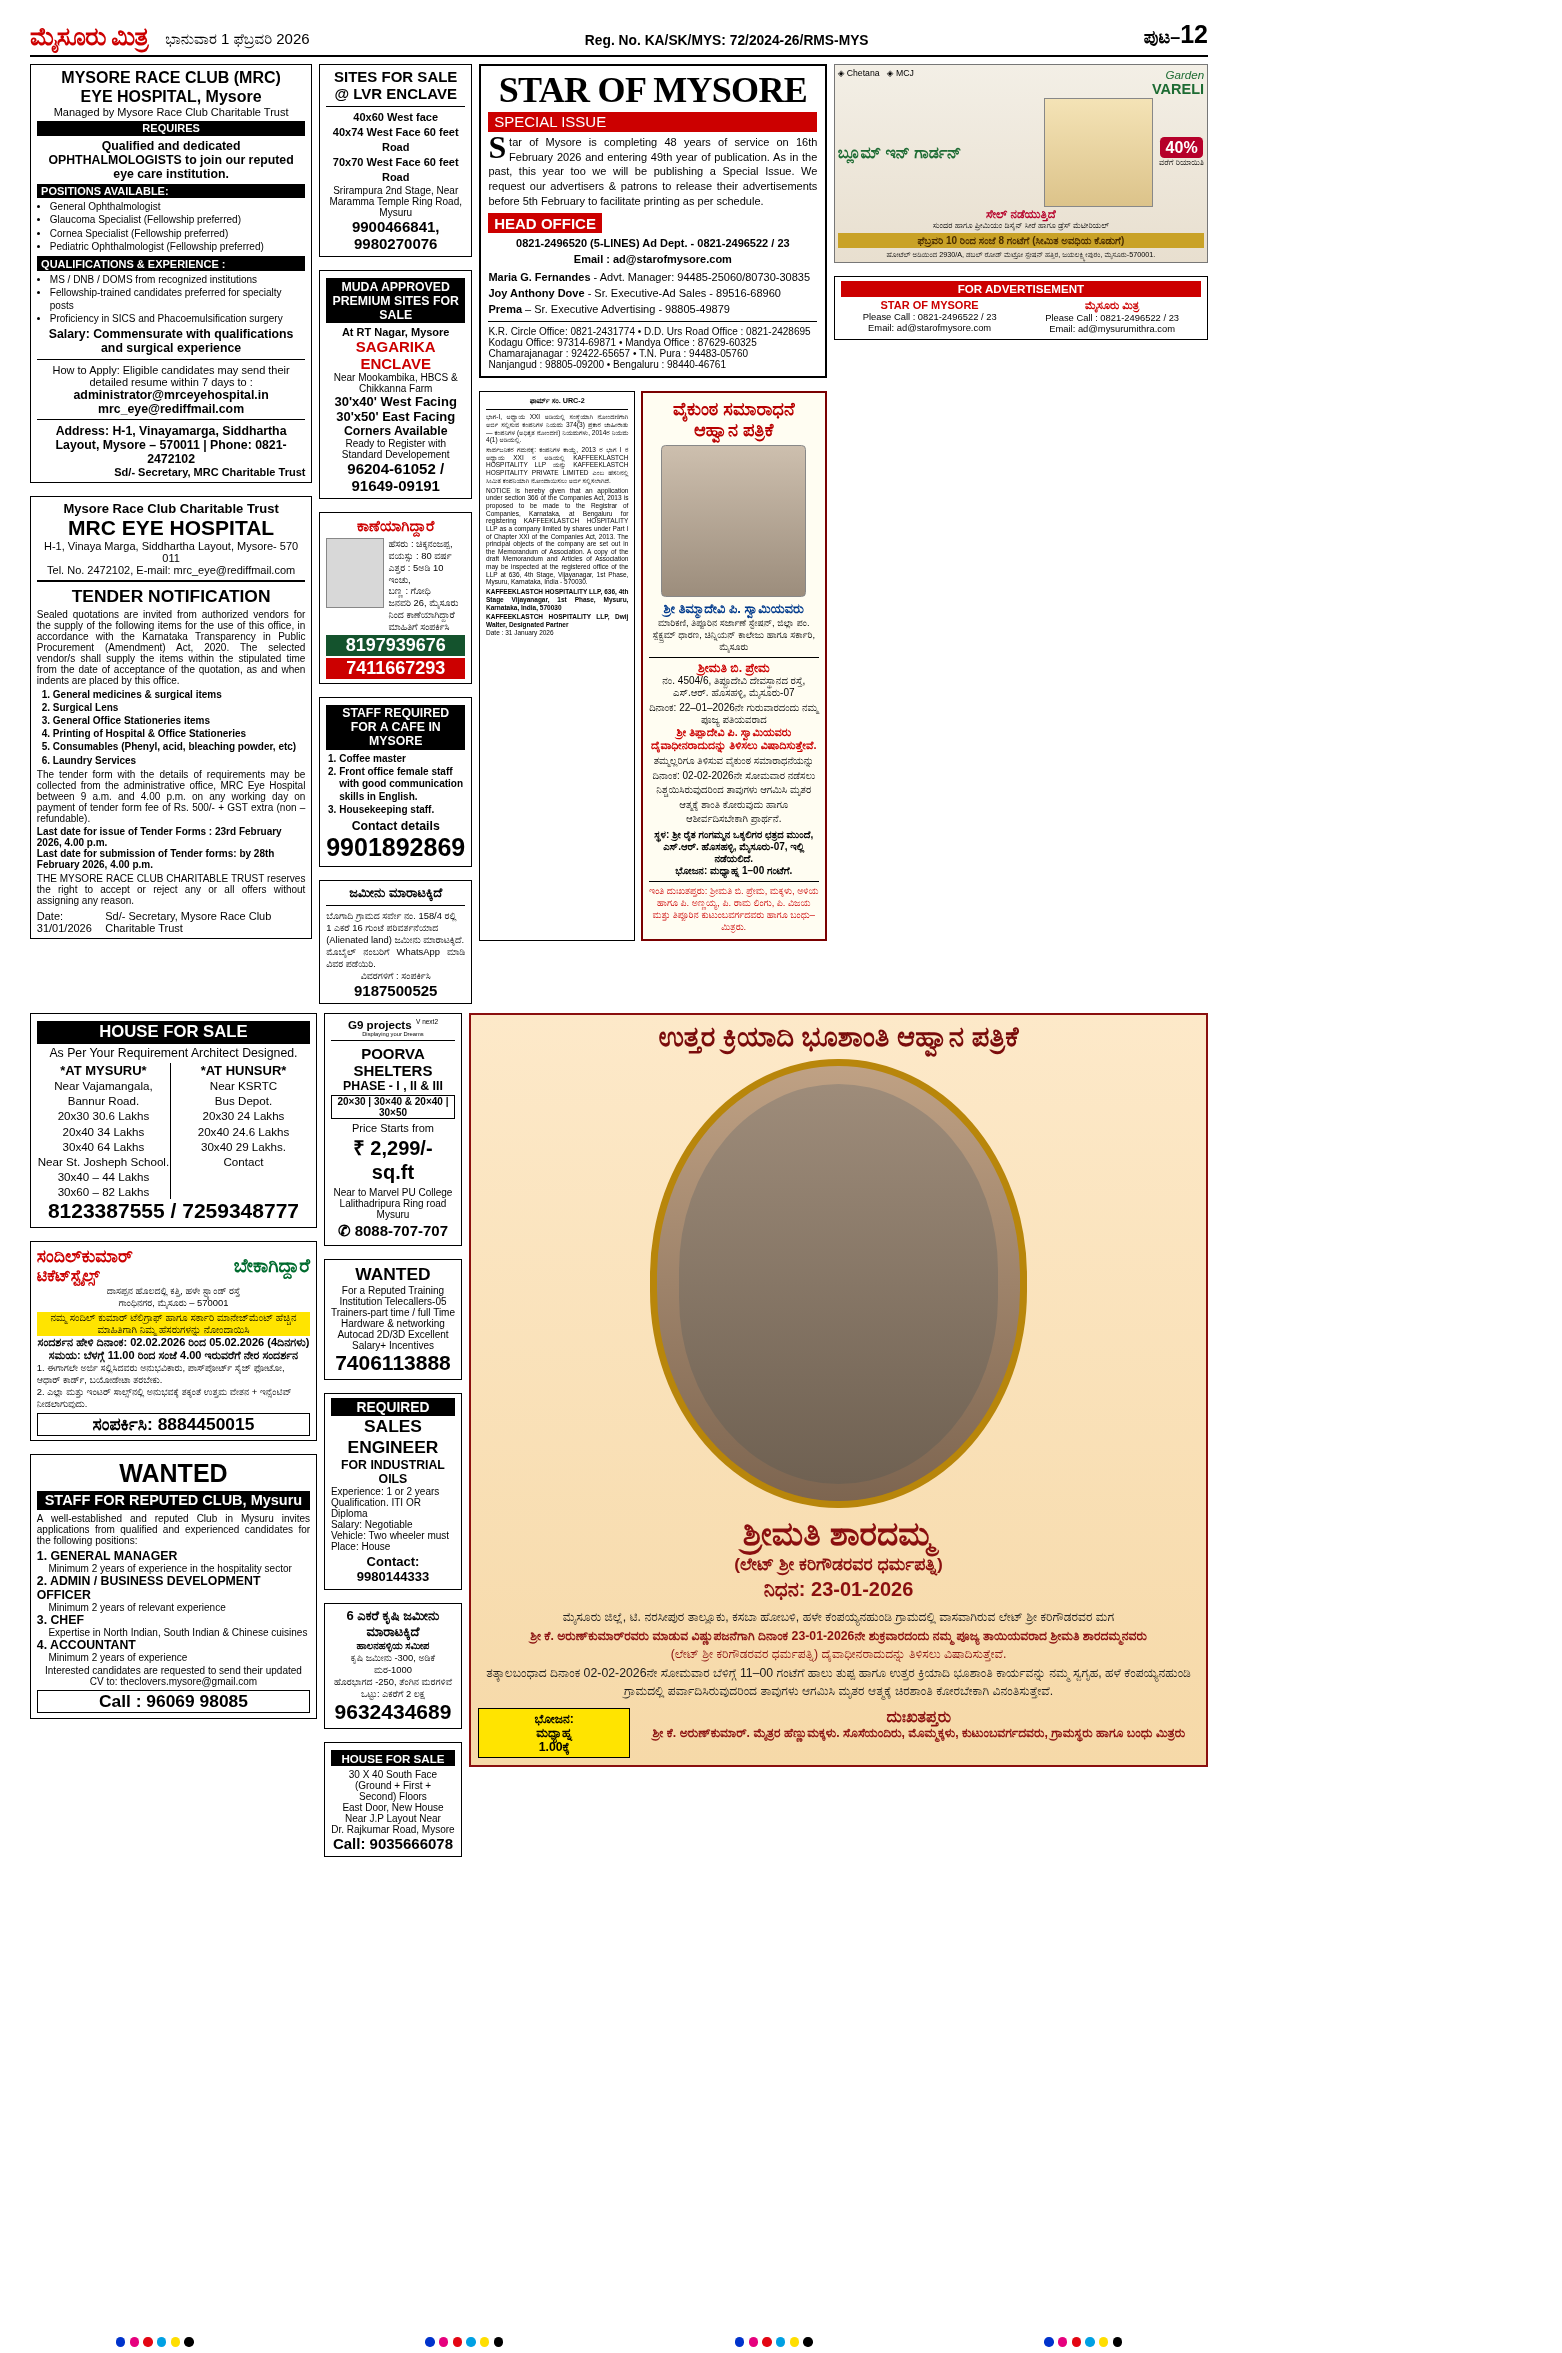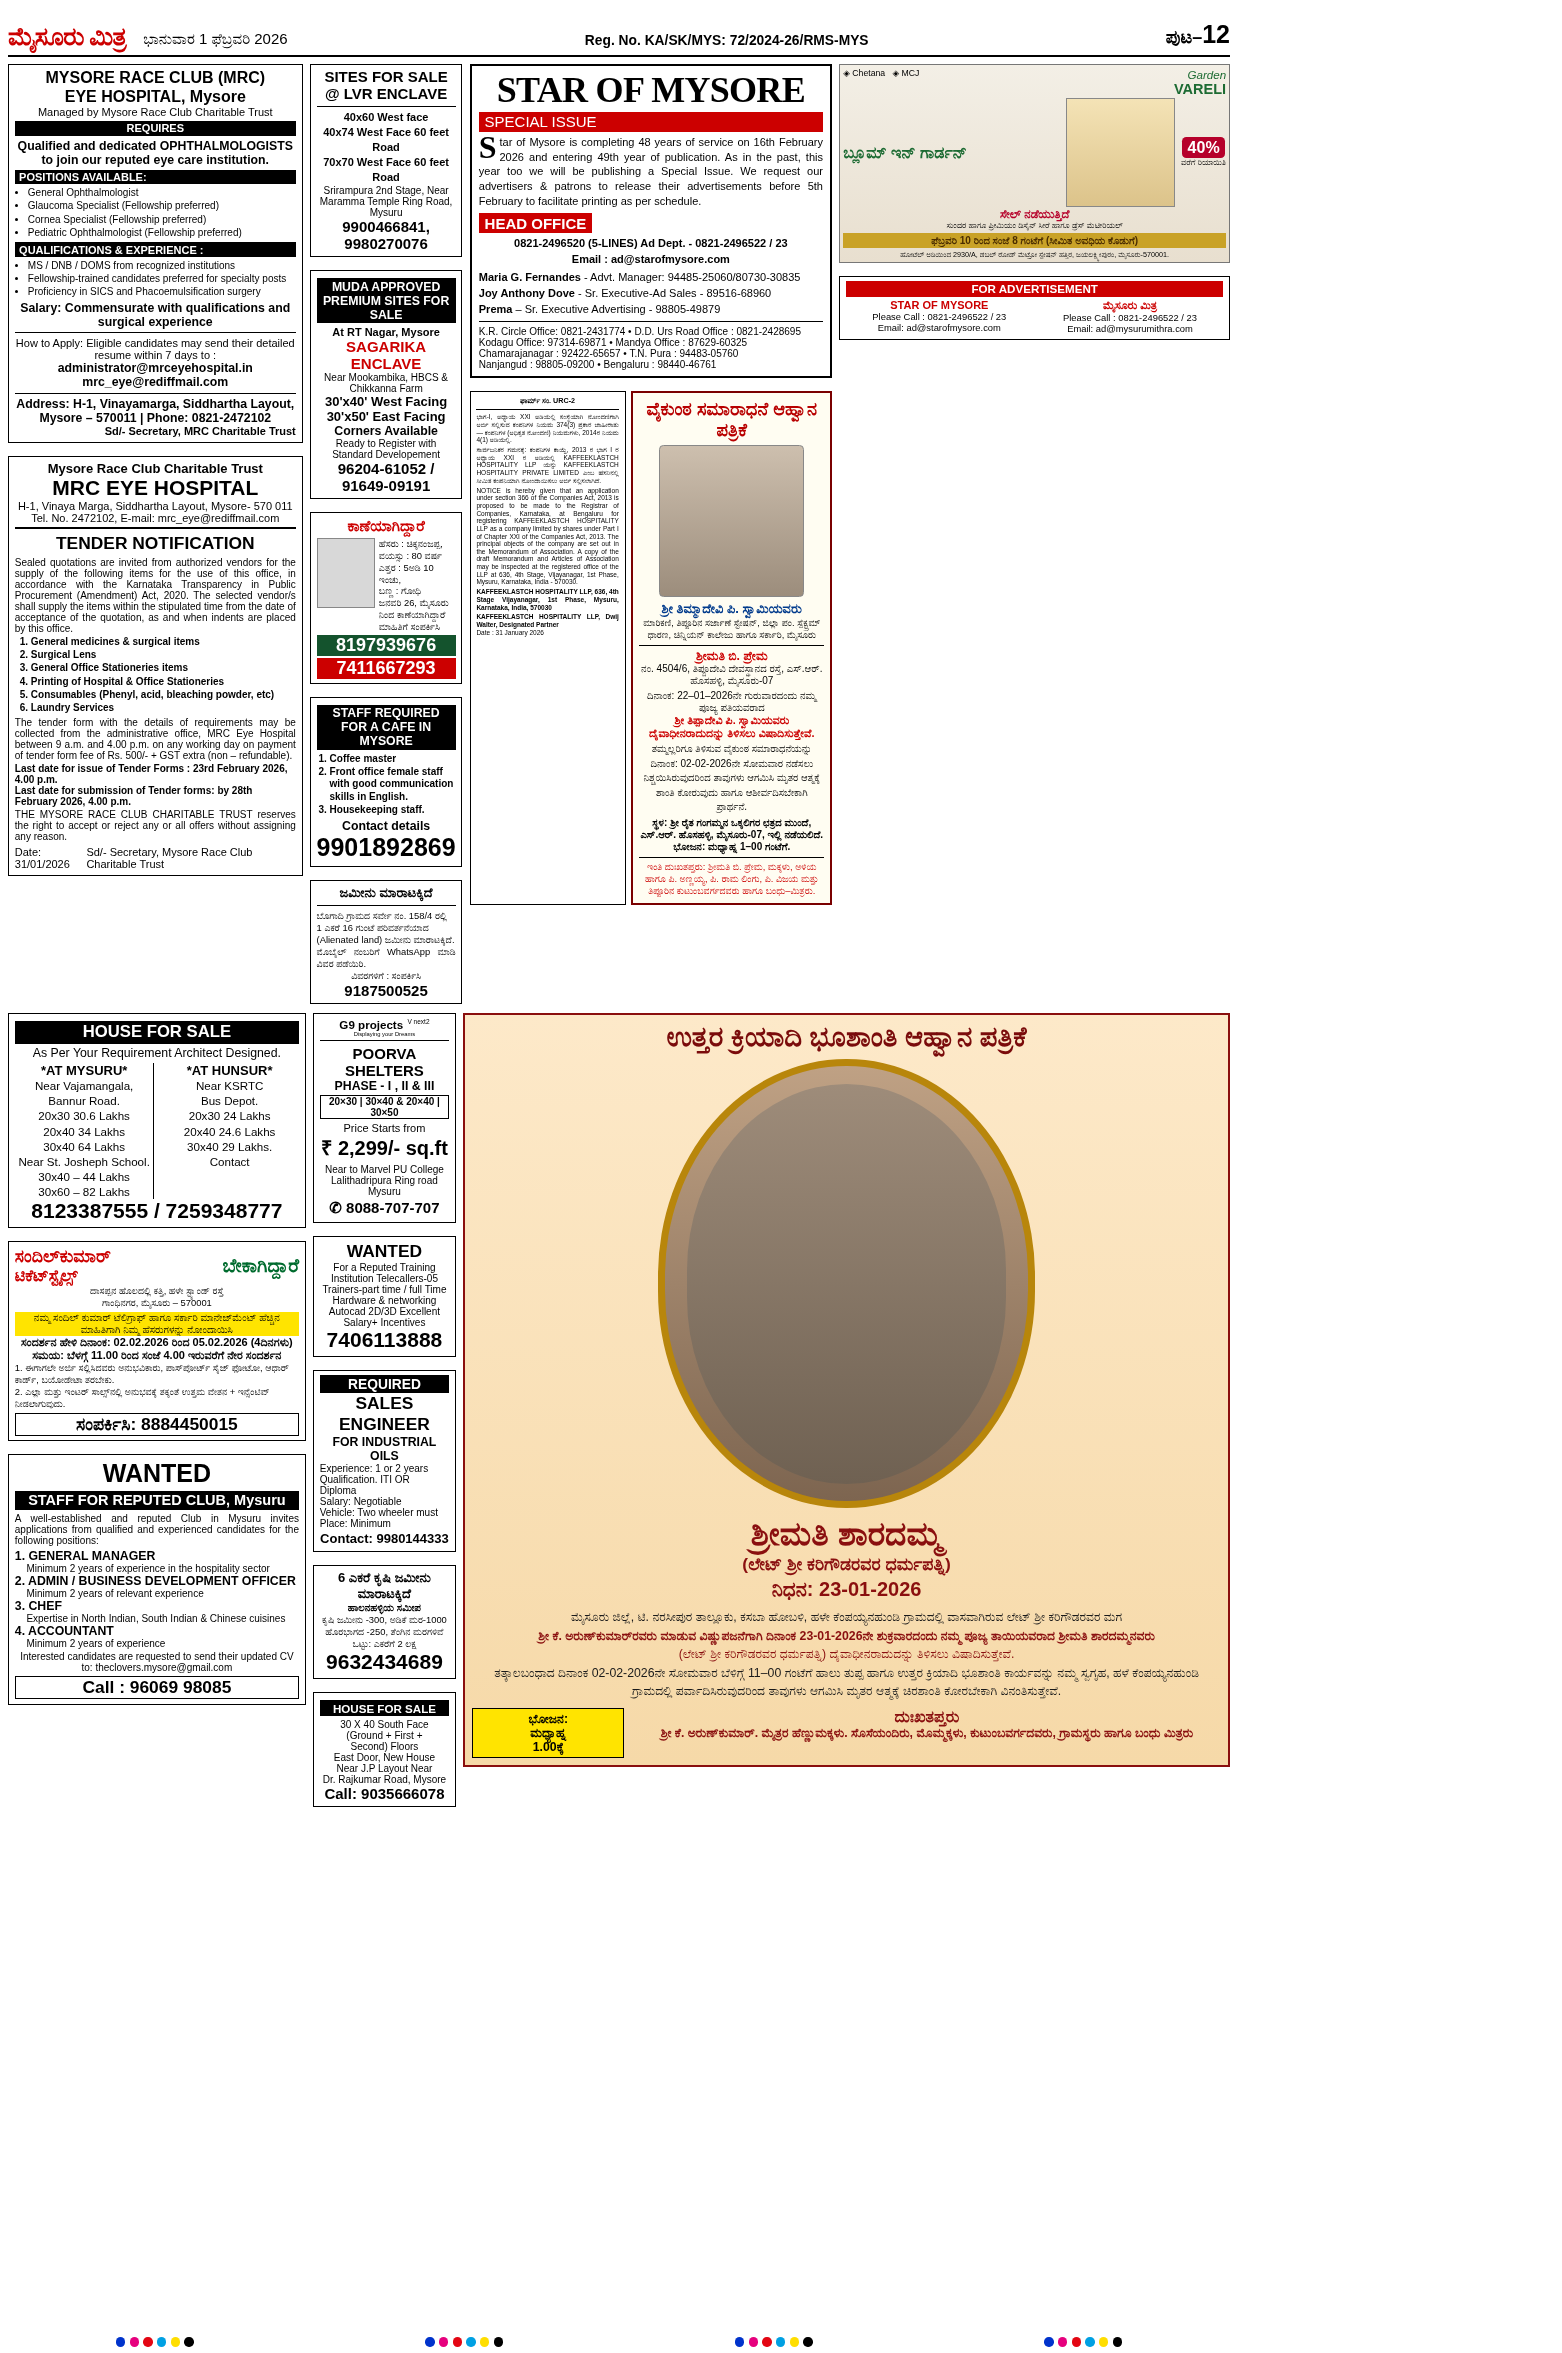--- a/index.html
+++ b/index.html
@@ -5,21 +5,21 @@
   * { box-sizing: border-box; }
   html, body { margin:0; padding:0; }
   body {
     width: 1562px;
     height: 2354px;
     background: #fff;
     font-family: "Liberation Sans", sans-serif;
     color: #000;
     position: relative;
   }
-  .page { width: 1238px; height: 2354px; padding: 20px 8px; position: relative; }
+  .page { width: 1238px; height: 2354px; padding: 20px 30px; position: relative; }
 
   
   .masthead { display:flex; align-items:flex-end; gap:13px; border-bottom:2.2px solid #000; padding-bottom:5.8px; }
   .logo-kn { font-family:"Liberation Serif", serif; font-weight:bold; font-size:25px; color:#c00; letter-spacing:-0.7px; }
   .logo-box { display:flex; flex-direction:column; line-height:1; }
   .mast-date { font-size:15px; margin-left:4.3px; margin-bottom:1.4px; }
   .mast-reg { flex:1; text-align:center; font-size:13.8px; font-weight:bold; margin-bottom:1.4px;}
   .mast-page { font-size:18px; font-weight:bold; margin-bottom:0px;}
   .mast-page b { font-size:25px; }
 
@@ -479,21 +479,21 @@
       </div>
 
       <div class="box">
         <div class="req-bar">REQUIRED</div>
         <div class="center t18 bold">SALES ENGINEER</div>
         <div class="center t13 bold">FOR INDUSTRIAL OILS</div>
         <div class="t11">Experience: 1 or 2 years</div>
         <div class="t11">Qualification. ITI OR Diploma</div>
         <div class="t11">Salary: Negotiable</div>
         <div class="t11">Vehicle: Two wheeler must</div>
-        <div class="t11">Place: Minimum</div>
+        <div class="t11">Place: House</div>
         <div class="center t14 bold" style="margin-top:2.2px">Contact: 9980144333</div>
       </div>
 
       <div class="box">
         <div class="center t14 bold" style="white-space:pre-line">6 ಎಕರೆ ಕೃಷಿ ಜಮೀನು
 ಮಾರಾಟಕ್ಕಿದೆ</div>
         <div class="center t11 bold">ಹಾಲನಹಳ್ಳಿಯ ಸಮೀಪ</div>
         <div class="center t10">ಕೃಷಿ ಜಮೀನು -300, ಅಡಿಕೆ ಮರ-1000</div>
         <div class="center t10">ಹೊರಭಾಗದ -250, ತೆಂಗಿನ ಮರಗಳಿವೆ</div>
         <div class="center t10">ಒಟ್ಟು: ಎಕರೆಗೆ 2 ಲಕ್ಷ</div>

